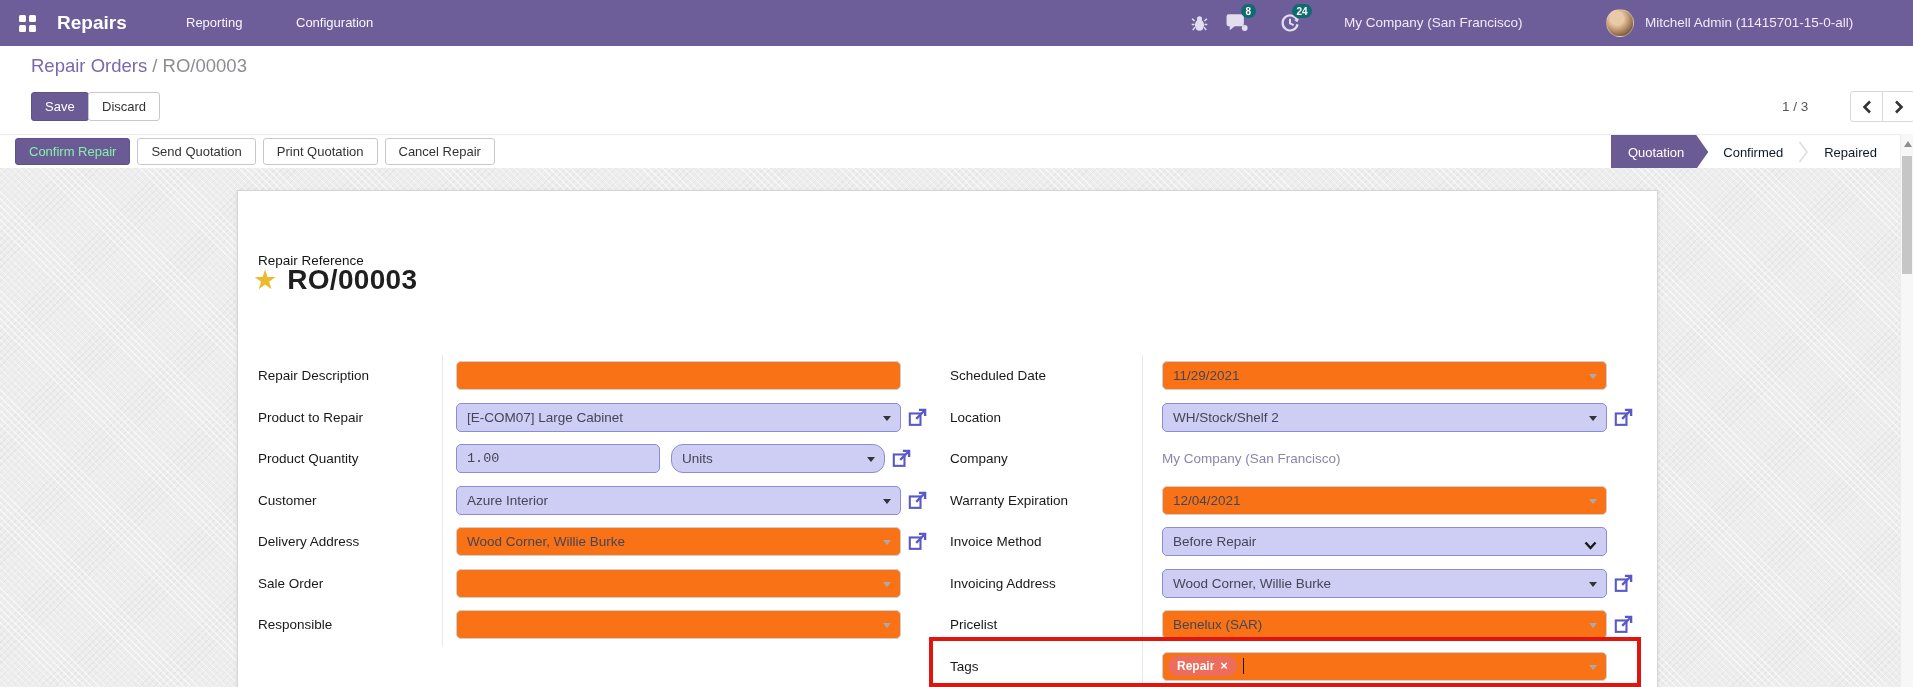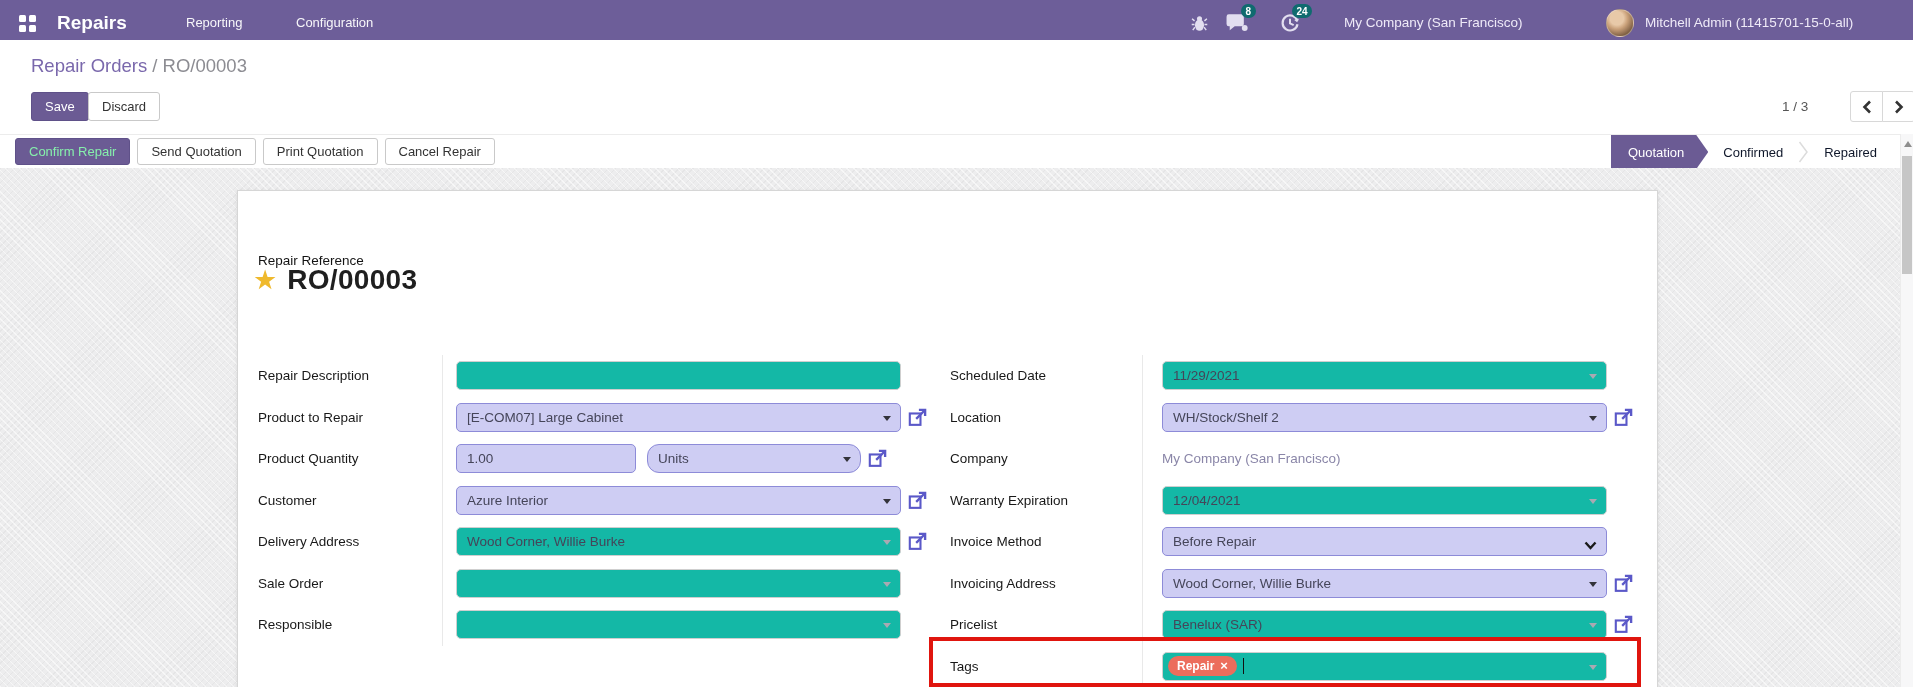--- a/index.html
+++ b/index.html
@@ -1,19 +1,19 @@
 <!DOCTYPE html>
 <html style="--primary: #6b5b94; --navbar-bg: #6d5e99; --lavender-bg: #cecdf3; --lavender-border: #8d8bd8; --tag-red: #ec6d5c; --highlight-red: #e0150e; --badge-teal: #0f6b6f; --ext-icon: #5a58c8;"><head>
 <meta charset="utf-8">
 <style>
   html,body{margin:0;padding:0;background:#fff;}
   #app{position:relative;width:1913px;height:687px;overflow:hidden;
        font-family:"Liberation Sans",sans-serif;background:#fff;color:#333;}
   
-  .navbar{position:absolute;top:0;left:0;width:100%;height:40px;background:var(--navbar-bg,#6d5e99);}
+  .navbar{position:absolute;top:0;left:0;width:100%;height:46px;background:var(--navbar-bg,#6d5e99);}
   .apps{position:absolute;left:19px;top:15px;width:17px;height:17px;display:grid;
         grid-template-columns:7px 7px;grid-template-rows:7px 7px;gap:3px;cursor:pointer;}
   .apps i{background:#fff;border-radius:1.5px;display:block;}
   .brand{position:absolute;left:57px;top:0;line-height:46px;color:#fff;font-size:19px;font-weight:700;}
   .nav-menu{position:absolute;top:0;line-height:46px;color:rgba(255,255,255,.95);font-size:13px;cursor:pointer;}
   .nav-ico{position:absolute;top:13px;cursor:pointer;display:flex;}
   .nbadge{position:absolute;background:var(--badge-teal,#0f6b6f);color:#fff;font-size:10px;font-weight:700;
           border-radius:9px;padding:1.5px 4.5px;line-height:11px;}
   .nav-text{position:absolute;top:0;line-height:46px;color:#efeaf8;font-size:13.5px;cursor:pointer;}
   .avatar{position:absolute;left:1606px;top:9px;width:28px;height:28px;border-radius:50%;
@@ -58,26 +58,26 @@
   .star{font-size:27px;color:#efb92d;line-height:34px;cursor:pointer;}
   .title-row h1{font-size:28px;font-weight:700;color:#1f1f1f;margin:0 0 0 10px;letter-spacing:.3px;}
   .col{position:absolute;top:164px;left:20px;width:676px;}
   .col.right{left:698px;width:706px;}
   .o-row{display:flex;height:41.5px;align-items:center;position:relative;}
   .o-label{width:185px;align-self:stretch;display:flex;align-items:center;font-weight:400;font-size:13.5px;
            color:#181818;border-right:1px solid #e9e9e9;box-sizing:border-box;}
   .col.right .o-label{width:193px;margin-left:14px;}
   .o-cell{display:flex;align-items:center;margin-left:13px;}
   .col.right .o-cell{margin-left:19px;}
-  .o-input{position:relative;width:445px;height:29px;background:#14b8a6;border:1px solid #cfcfcf;border-radius:5px;
+  .o-input{position:relative;width:445px;height:29px;background:#f97316;border:1px solid #cfcfcf;border-radius:5px;
            display:flex;align-items:center;padding:0 26px 0 10px;box-sizing:border-box;font-size:13.5px;
            color:#454559;cursor:text;}
   .o-input.nocaret{padding-right:10px;}
   .o-input.lav{background:var(--lavender-bg,#cecdf3);border-color:var(--lavender-border,#8d8bd8);}
-  .o-qty1{width:180px;}
+  .o-qty1{width:204px;font-family:Liberation Mono, monospace;}
   .o-qty2{width:214px;margin-left:11px;border-radius:12px;}
   .caret{position:absolute;right:9px;top:12px;width:0;height:0;border-left:4.5px solid transparent;
          border-right:4.5px solid transparent;border-top:5.5px solid #a9a9b2;cursor:pointer;}
   .caret.dark{border-top-color:#33333a;}
   .sel-chev{position:absolute;right:9px;top:10px;}
   .ext{margin-left:6px;display:flex;cursor:pointer;}
   .o-rotext{font-size:13.5px;color:#8a86a8;}
   .o-tags{padding:0 26px 0 5px;}
   .o-tag{display:inline-flex;align-items:center;background:var(--tag-red,#ec6d5c);color:#fff;font-size:12px;
          font-weight:700;border-radius:11px;padding:3px 9px;gap:6px;}

